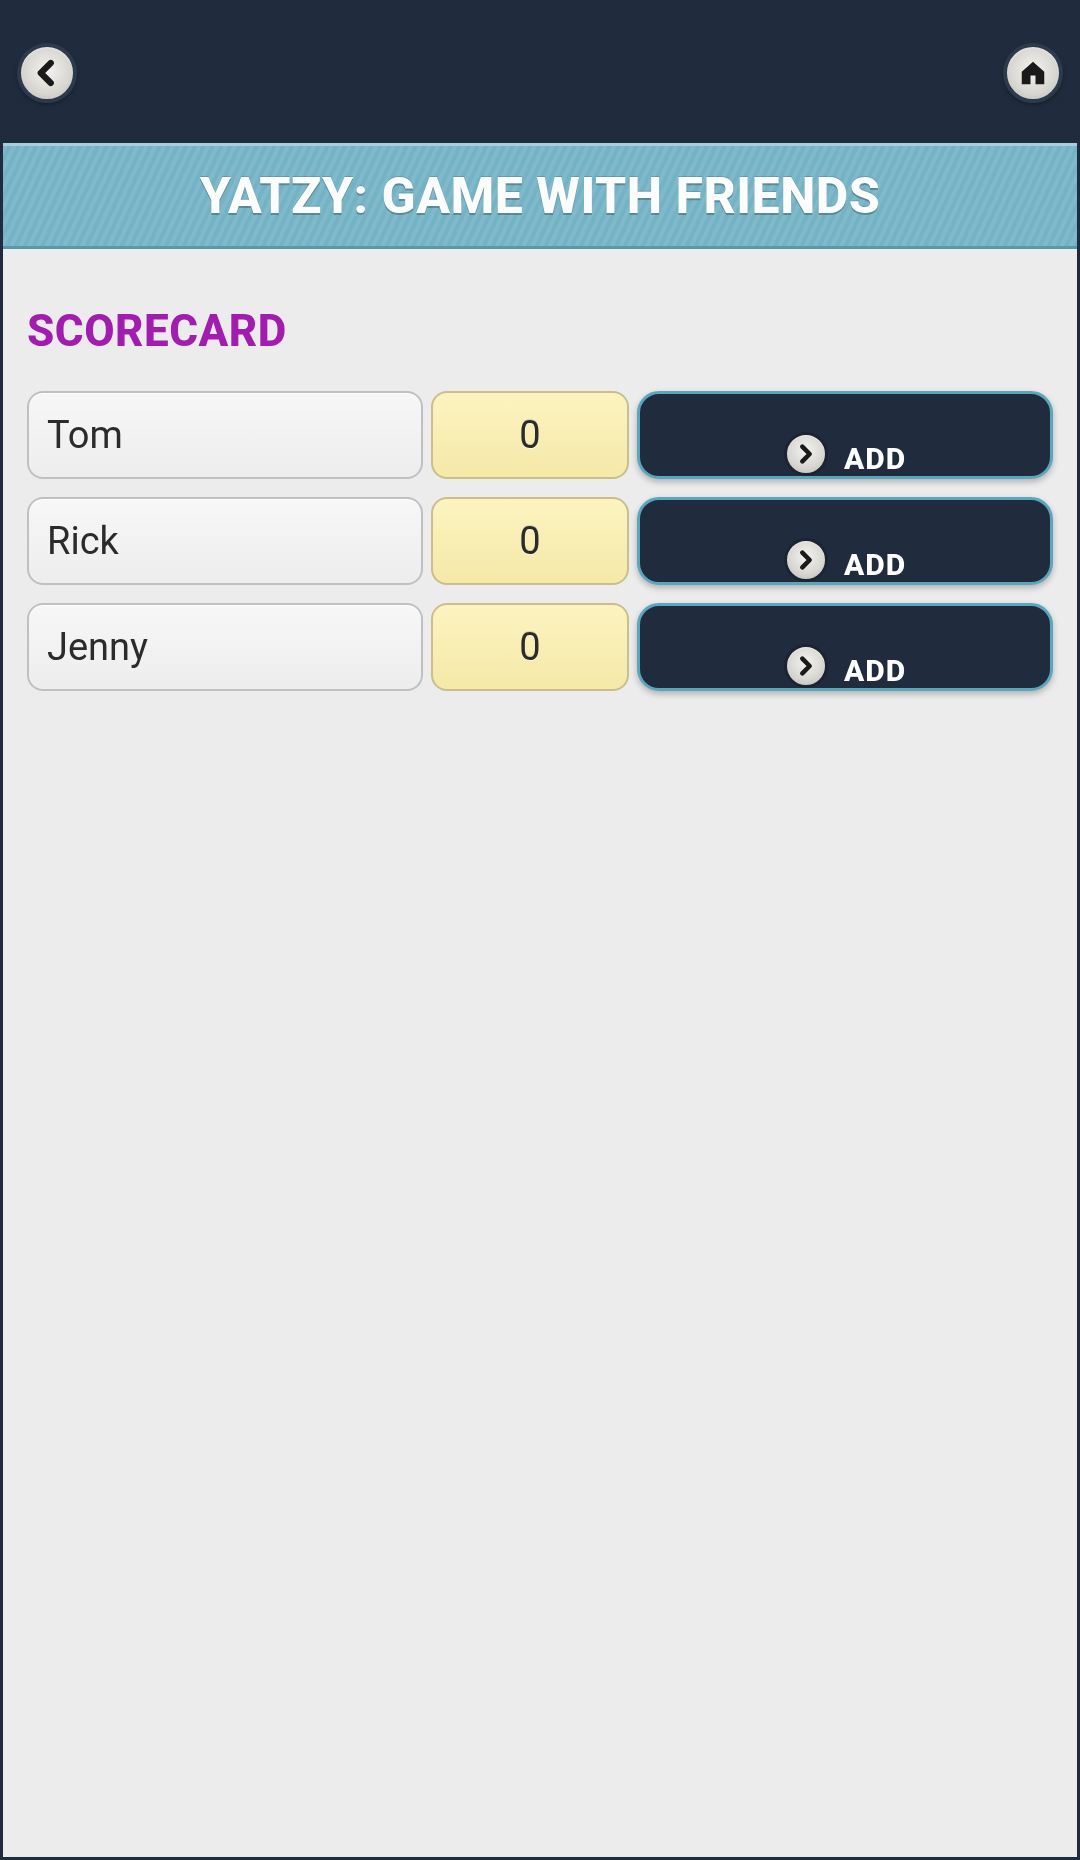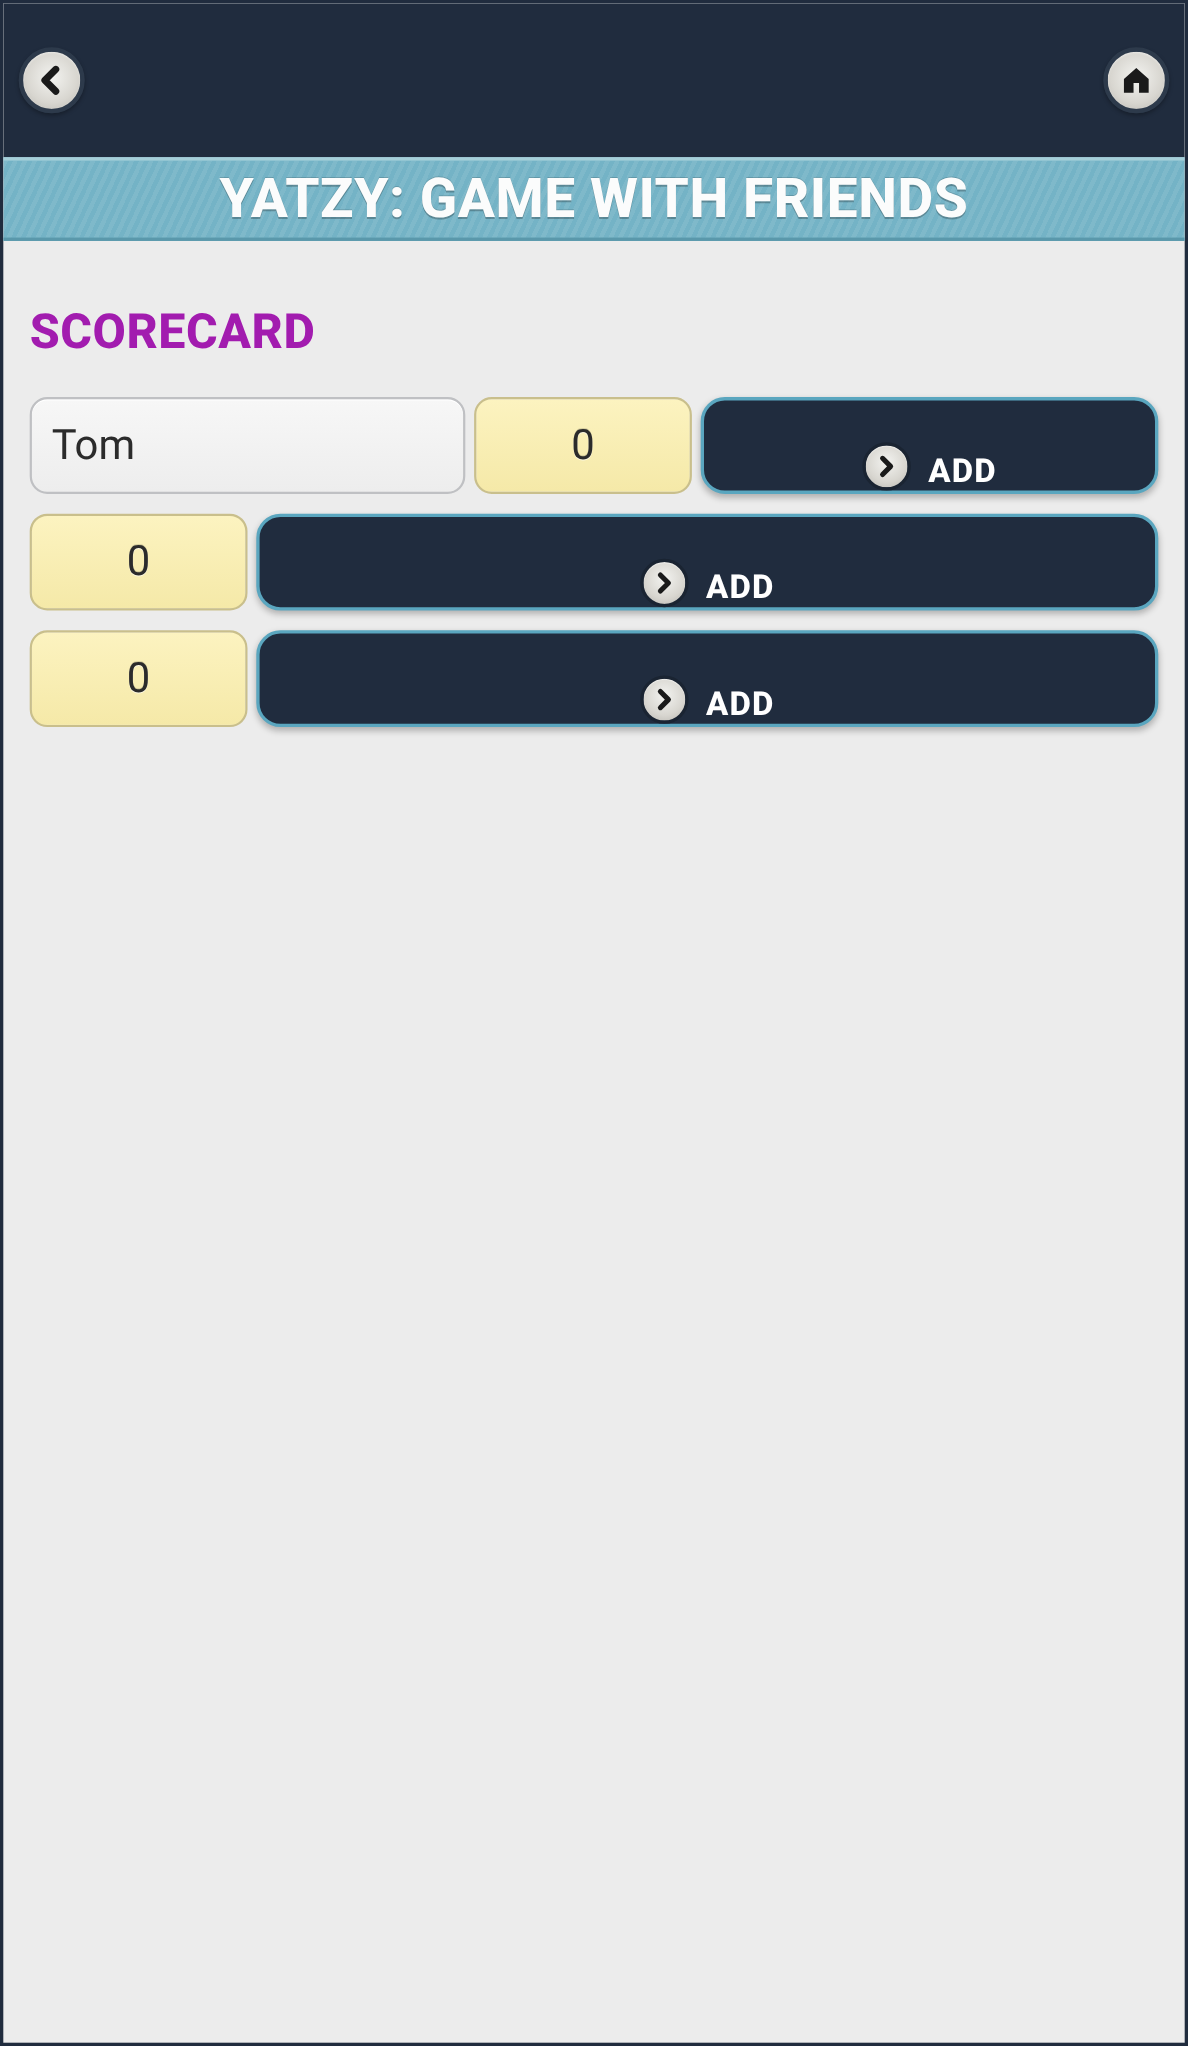--- a/index.html
+++ b/index.html
@@ -24,21 +24,21 @@
     background: radial-gradient(circle at 50% 45%, #f3f3f0 0%, #d8d6d0 60%, #b8b6b0 100%);
     border: 4px solid #2d3a4b;
     display: flex;
     align-items: center;
     justify-content: center;
     cursor: pointer;
     box-shadow: 0 2px 4px rgba(0,0,0,0.3), inset 0 1px 2px rgba(255,255,255,0.5);
   }
   .circle-btn svg { width: 30px; height: 30px; }
   .title-banner {
-    height: 76px;
+    height: 106px;
     background: #74b3c6;
     background-image: repeating-linear-gradient(
       115deg,
       rgba(255,255,255,0.08) 0px,
       rgba(255,255,255,0.08) 4px,
       transparent 4px,
       transparent 8px
     );
     border-top: 3px solid #a5cfd9;
     border-bottom: 3px solid #5a98ab;
@@ -158,34 +158,40 @@
         <div class="mini-circle">
           <svg viewBox="0 0 24 24">
               <path d="M8 4 L16 12 L8 20" fill="none" stroke="#1a1a1a" stroke-width="5" stroke-linecap="round" stroke-linejoin="round"></path>
             </svg>
         </div>
         <span>ADD</span>
       </div>
     </div>
 
     <div class="row">
+      <div class="name-field">
+        <span>Rick</span>
+      </div>
       <div class="score-field">
         <span>0</span>
       </div>
       <div class="add-btn">
         <div class="mini-circle">
           <svg viewBox="0 0 24 24">
               <path d="M8 4 L16 12 L8 20" fill="none" stroke="#1a1a1a" stroke-width="5" stroke-linecap="round" stroke-linejoin="round"></path>
             </svg>
         </div>
         <span>ADD</span>
       </div>
     </div>
 
     <div class="row">
+      <div class="name-field">
+        <span>Jenny</span>
+      </div>
       <div class="score-field">
         <span>0</span>
       </div>
       <div class="add-btn">
         <div class="mini-circle">
           <svg viewBox="0 0 24 24">
               <path d="M8 4 L16 12 L8 20" fill="none" stroke="#1a1a1a" stroke-width="5" stroke-linecap="round" stroke-linejoin="round"></path>
             </svg>
         </div>
         <span>ADD</span>

